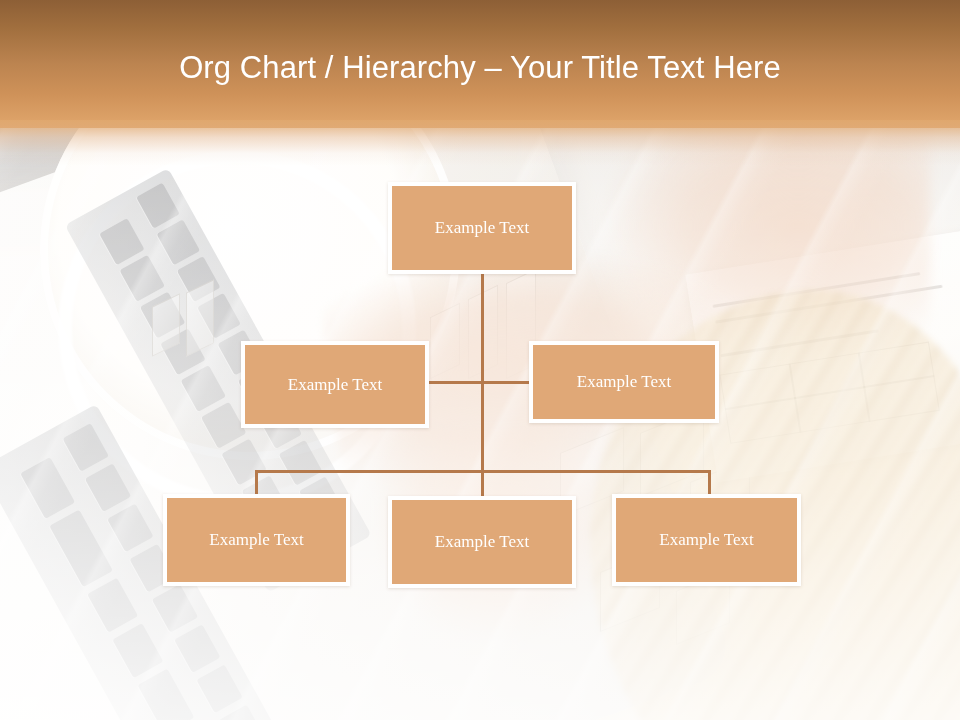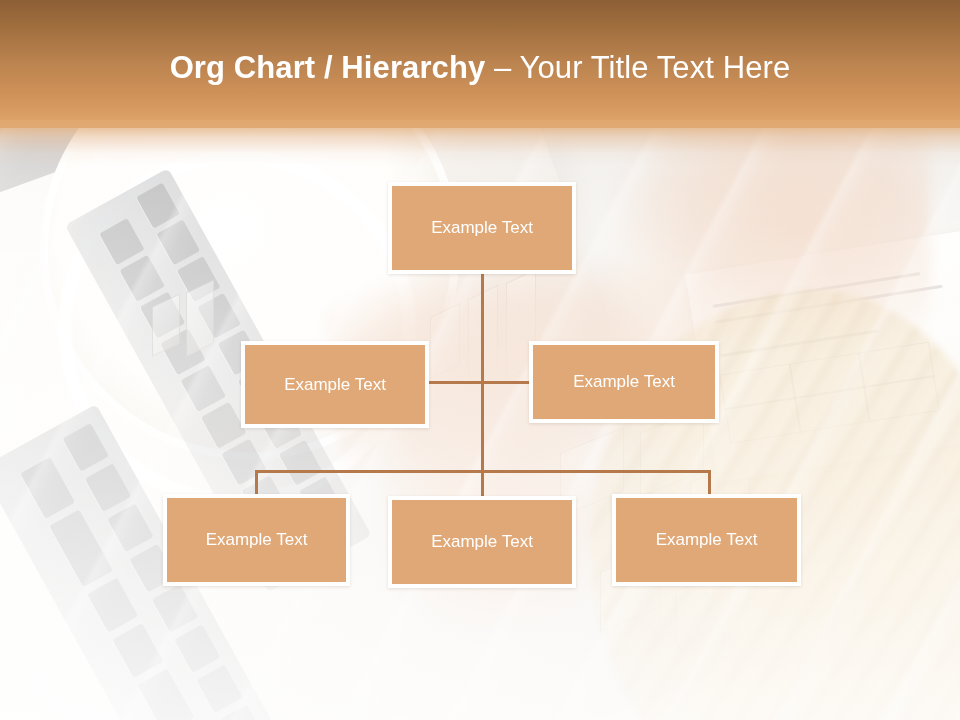--- a/index.html
+++ b/index.html
@@ -208,25 +208,25 @@
     position: absolute;
     left: 0; top: 48px;
     width: 960px;
     text-align: center;
     color: #ffffff;
     font-size: 31px;
     line-height: 40px;
     letter-spacing: 0.1px;
     white-space: nowrap;
   }
-  .title-strong { font-weight: bold; }
+  .title-strong { font-weight: normal; }
   .title-light  { font-weight: normal; }
 
   
-  .chart { position: absolute; left: 0; top: 0; width: 960px; height: 581px; }
+  .chart { position: absolute; left: 0; top: 0; width: 960px; height: 581px; font-family: Liberation Serif, serif; }
 
   .connector {
     position: absolute;
     background: #b5794b;
   }
 
   .node {
     position: absolute;
     box-sizing: border-box;
     background: #e0a877;

